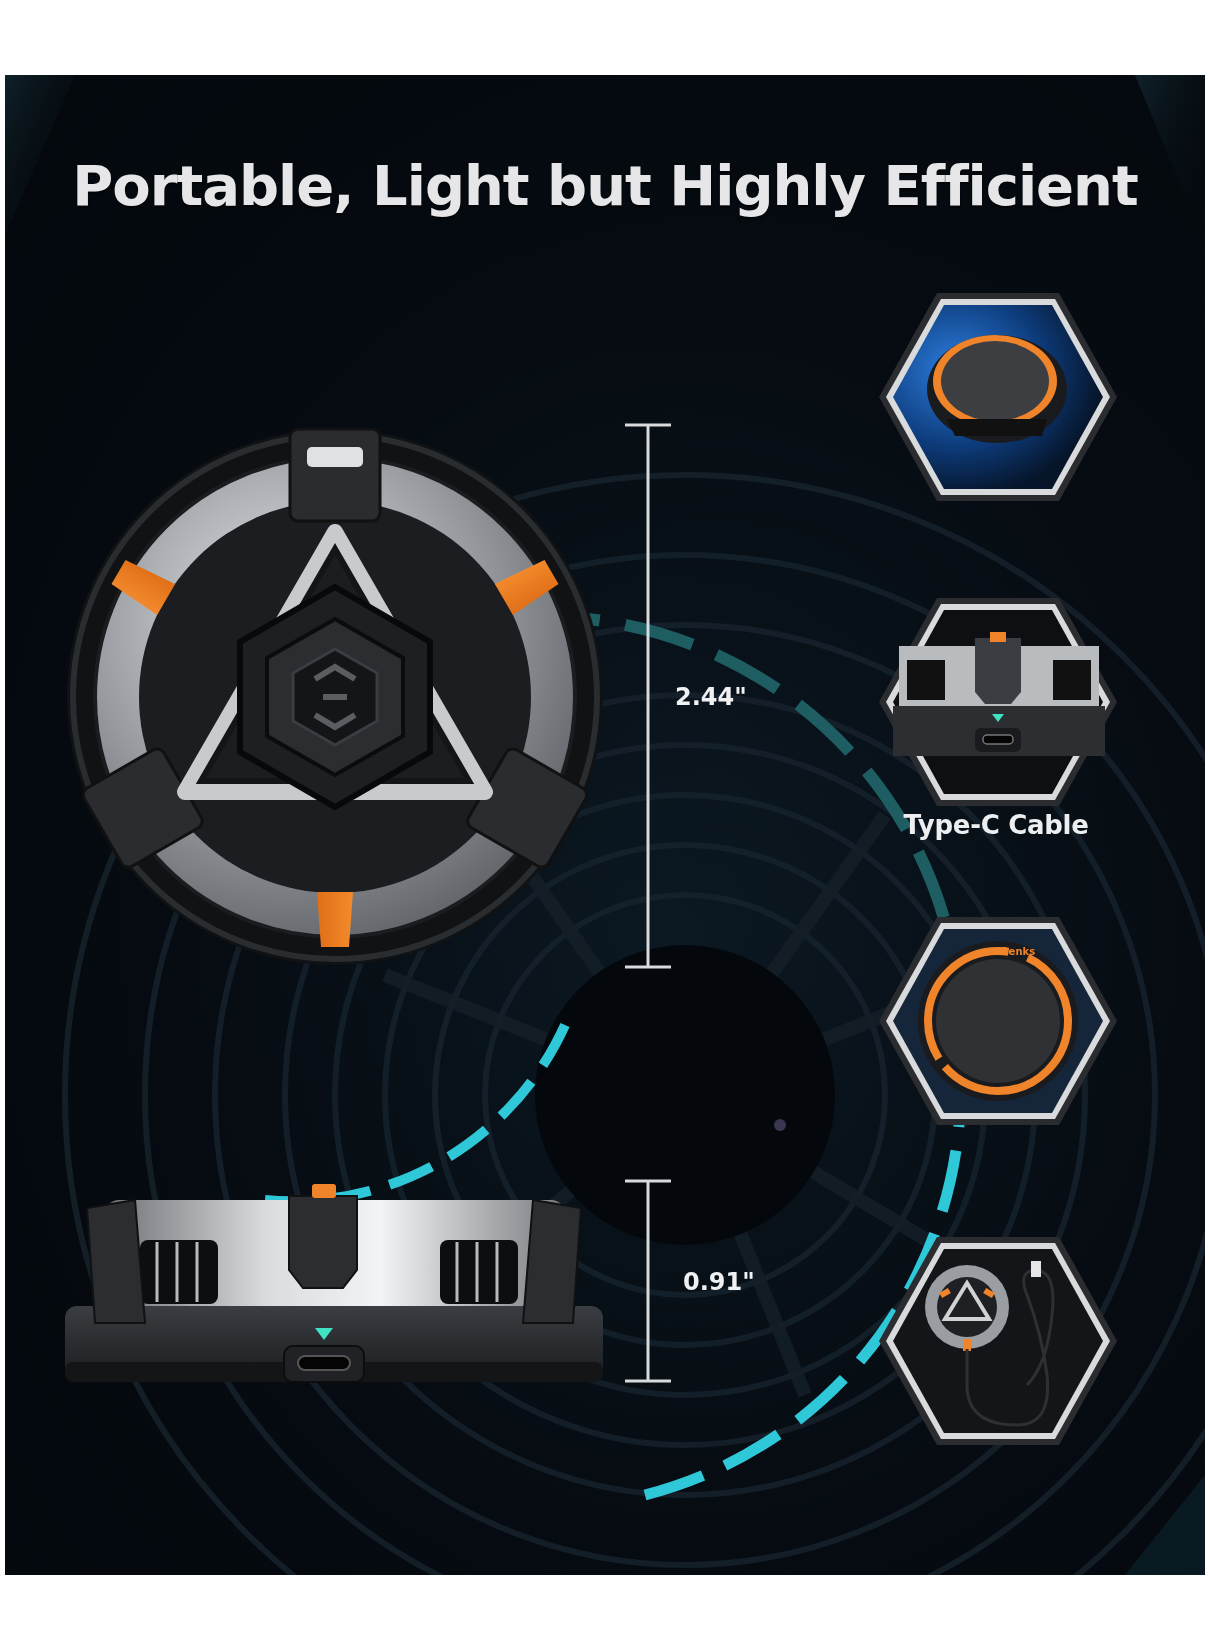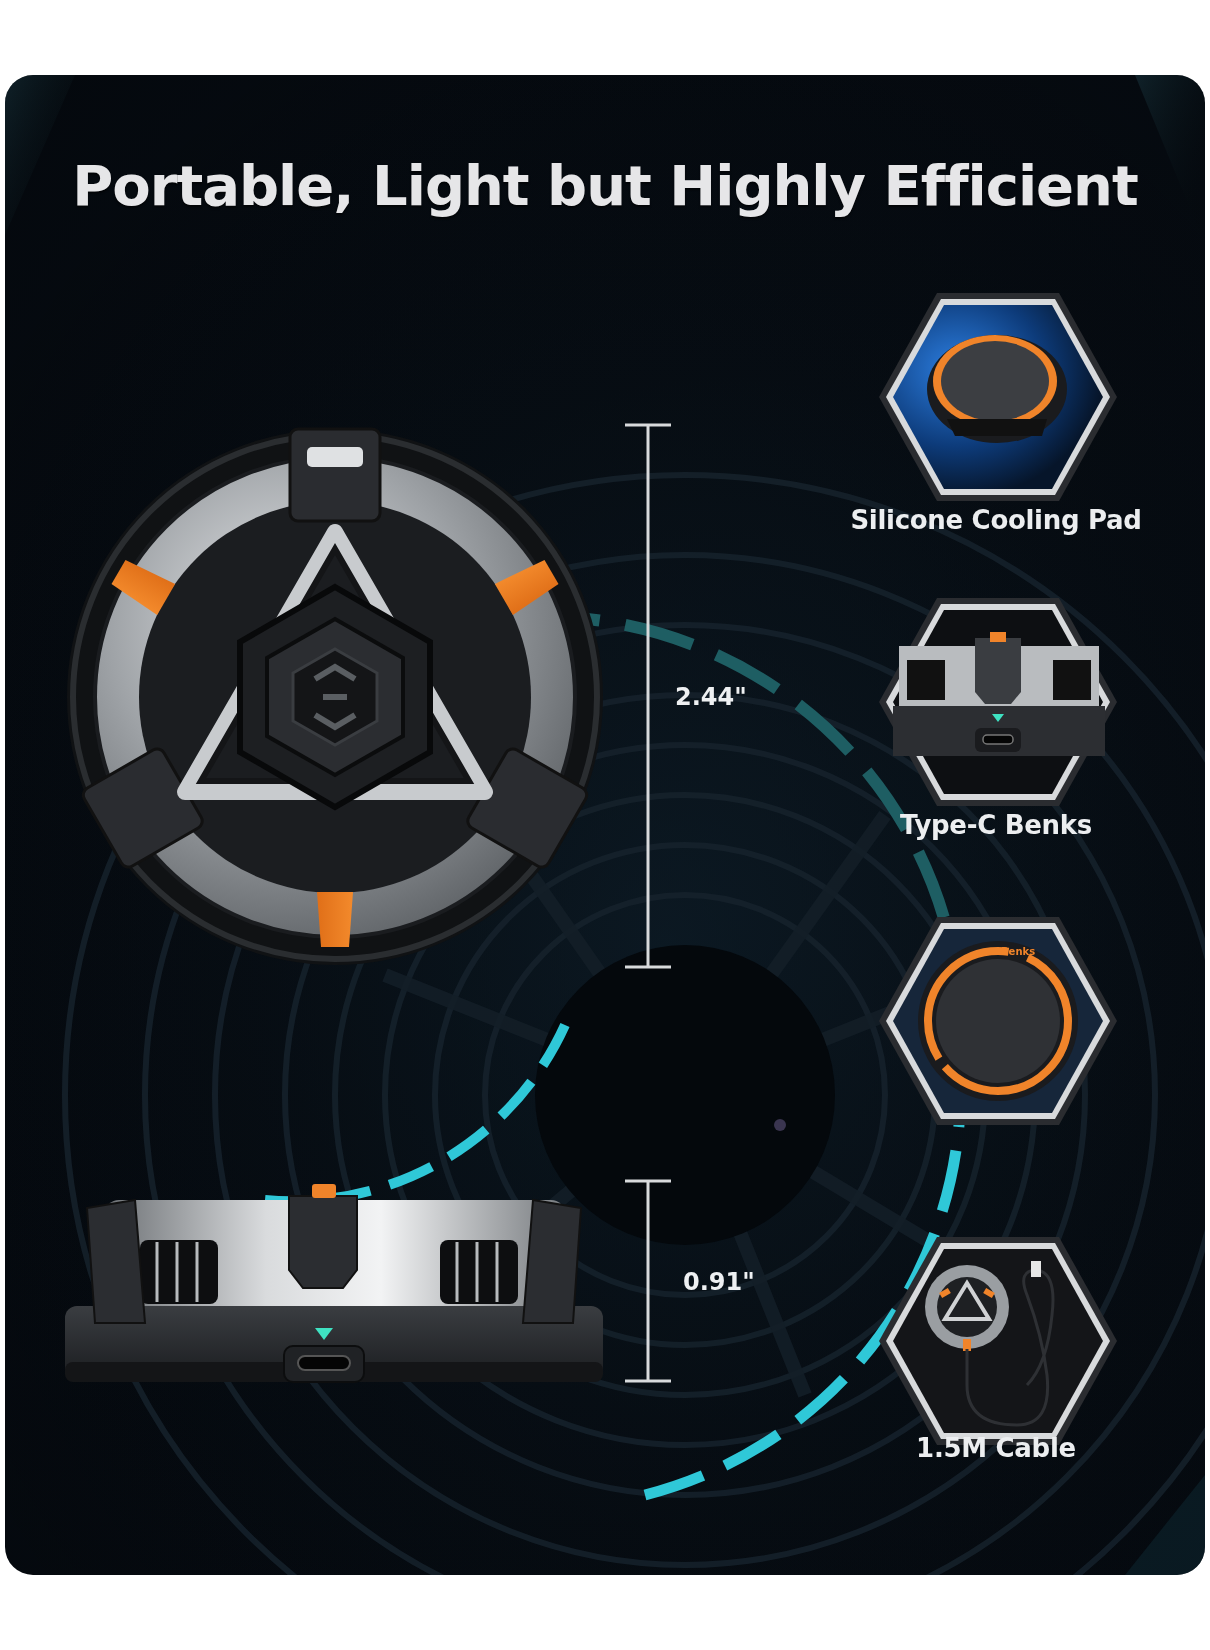--- a/index.html
+++ b/index.html
@@ -1,18 +1,18 @@
 <!DOCTYPE html>
 <html><head>
 <meta charset="utf-8">
 <style>
   html, body { margin:0; padding:0; background:#ffffff; }
   body { width:1210px; height:1650px; position:relative; overflow:hidden; font-family:"DejaVu Sans", sans-serif; }
   .panel { position:absolute; left:5px; top:75px; width:1200px; height:1500px; overflow:hidden;
-    background: radial-gradient(ellipse at 60% 55%, #0b1620 0%, #070d14 45%, #04080d 100%); border-radius: 28px; }
+    background: radial-gradient(ellipse at 60% 55%, #0b1620 0%, #070d14 45%, #04080d 100%); }
   .title { position:absolute; left:0; width:1200px; top:78px; text-align:center; color:#e6e6e8;
     font-family:"DejaVu Sans", sans-serif; font-weight:bold; font-size:56px; letter-spacing:-1px;
     text-shadow:0 2px 2px rgba(0,0,0,.6); }
   svg.bg { position:absolute; left:0; top:0; }
   .dim-label { position:absolute; color:#eef0f2; font-weight:bold; font-size:24px; font-family:"DejaVu Sans", sans-serif; }
   .feat-label { position:absolute; left:820px; width:342px; text-align:center; color:#eceef0;
     font-weight:bold; font-size:26px; font-family:"DejaVu Sans", sans-serif; letter-spacing:-0.3px; }
   .hex { position:absolute; width:242px; height:212px; }
 </style>
 </head>
@@ -178,37 +178,36 @@
         </radialGradient>
       </defs>
     <polygon points="60,2 182,2 240,106 182,210 60,210 2,106" fill="#2a2c30"></polygon>
     <polygon points="64,8 178,8 233,106 178,204 64,204 9,106" fill="#d8dadc"></polygon>
     <polygon points="67,14 175,14 226,106 175,198 67,198 16,106" fill="url(#blueBg)"></polygon>
     <ellipse cx="120" cy="98" rx="70" ry="54" fill="#1a1b1e"></ellipse>
     <ellipse cx="118" cy="90" rx="62" ry="46" fill="#f0842a"></ellipse>
     <ellipse cx="118" cy="90" rx="54" ry="40" fill="#3c3e42"></ellipse>
     <path d="M 70 128 L 170 128 L 165 145 L 78 145 Z" fill="#111"></path>
   </svg>
-  <div class="feat-label" style="top:430px;">Silicone Cooling Pad</div>
 
   <svg class="hex" style="left:872px;top:521px;" viewBox="0 0 242 212">
     <polygon points="60,2 182,2 240,106 182,210 60,210 2,106" fill="#2a2c30"></polygon>
     <polygon points="64,8 178,8 233,106 178,204 64,204 9,106" fill="#d8dadc"></polygon>
     <polygon points="67,14 175,14 226,106 175,198 67,198 16,106" fill="#0d0f12"></polygon>
     <rect x="22" y="50" width="200" height="60" fill="#b9bcbf"></rect>
     <rect x="30" y="64" width="38" height="40" fill="#111"></rect>
     <rect x="176" y="64" width="38" height="40" fill="#111"></rect>
     <path d="M 98 42 L 144 42 L 144 96 L 134 108 L 108 108 L 98 96 Z" fill="#3a3d41"></path>
     <rect x="113" y="36" width="16" height="10" fill="#f0842a"></rect>
     <rect x="16" y="110" width="212" height="50" fill="#2c2e32"></rect>
     <polygon points="115,118 127,118 121,126" fill="#3fe2c2"></polygon>
     <rect x="98" y="132" width="46" height="24" rx="6" fill="#1a1b1e"></rect>
     <rect x="106" y="139" width="30" height="9" rx="4" fill="#050505" stroke="#777" stroke-width="1.5"></rect>
   </svg>
-  <div class="feat-label" style="top:735px;">Type-C Benks</div>
+  <div class="feat-label" style="top:735px;">Type-C Cable</div>
 
   <svg class="hex" style="left:872px;top:840px;" viewBox="0 0 242 212">
     <polygon points="60,2 182,2 240,106 182,210 60,210 2,106" fill="#2a2c30"></polygon>
     <polygon points="64,8 178,8 233,106 178,204 64,204 9,106" fill="#d8dadc"></polygon>
     <polygon points="67,14 175,14 226,106 175,198 67,198 16,106" fill="#16263a"></polygon>
     <circle cx="121" cy="106" r="80" fill="#1a1b1e"></circle>
     <circle cx="121" cy="106" r="70" fill="none" stroke="#f0842a" stroke-width="8" stroke-dasharray="170 10 160 20"></circle>
     <circle cx="121" cy="106" r="62" fill="#2f3135"></circle>
     <text x="124" y="40" fill="#f0842a" font-size="10" font-weight="bold" font-family="DejaVu Sans, sans-serif">Benks</text>
   </svg>
@@ -219,15 +218,14 @@
     <polygon points="67,14 175,14 226,106 175,198 67,198 16,106" fill="#141518"></polygon>
     <circle cx="90" cy="72" r="42" fill="#9a9ea2"></circle>
     <circle cx="90" cy="72" r="30" fill="#1e2023"></circle>
     <polygon points="90,48 112,84 68,84" fill="none" stroke="#d0d2d4" stroke-width="4"></polygon>
     <rect x="63" y="55" width="10" height="6" fill="#f0842a" transform="rotate(-30 68 58)"></rect>
     <rect x="107" y="55" width="10" height="6" fill="#f0842a" transform="rotate(30 112 58)"></rect>
     <rect x="86" y="104" width="8" height="12" fill="#f0842a"></rect>
     <path d="M 90 114 L 90 150 Q 90 190 140 190 Q 175 190 170 140 Q 165 100 150 60 Q 140 35 160 35 Q 180 38 175 80 Q 170 130 150 150" fill="none" stroke="#2e3034" stroke-width="3"></path>
     <rect x="154" y="26" width="10" height="16" fill="#e6e6e6"></rect>
   </svg>
-  <div class="feat-label" style="top:1358px;">1.5M Cable</div>
 
 </div>
 
 </body></html>

